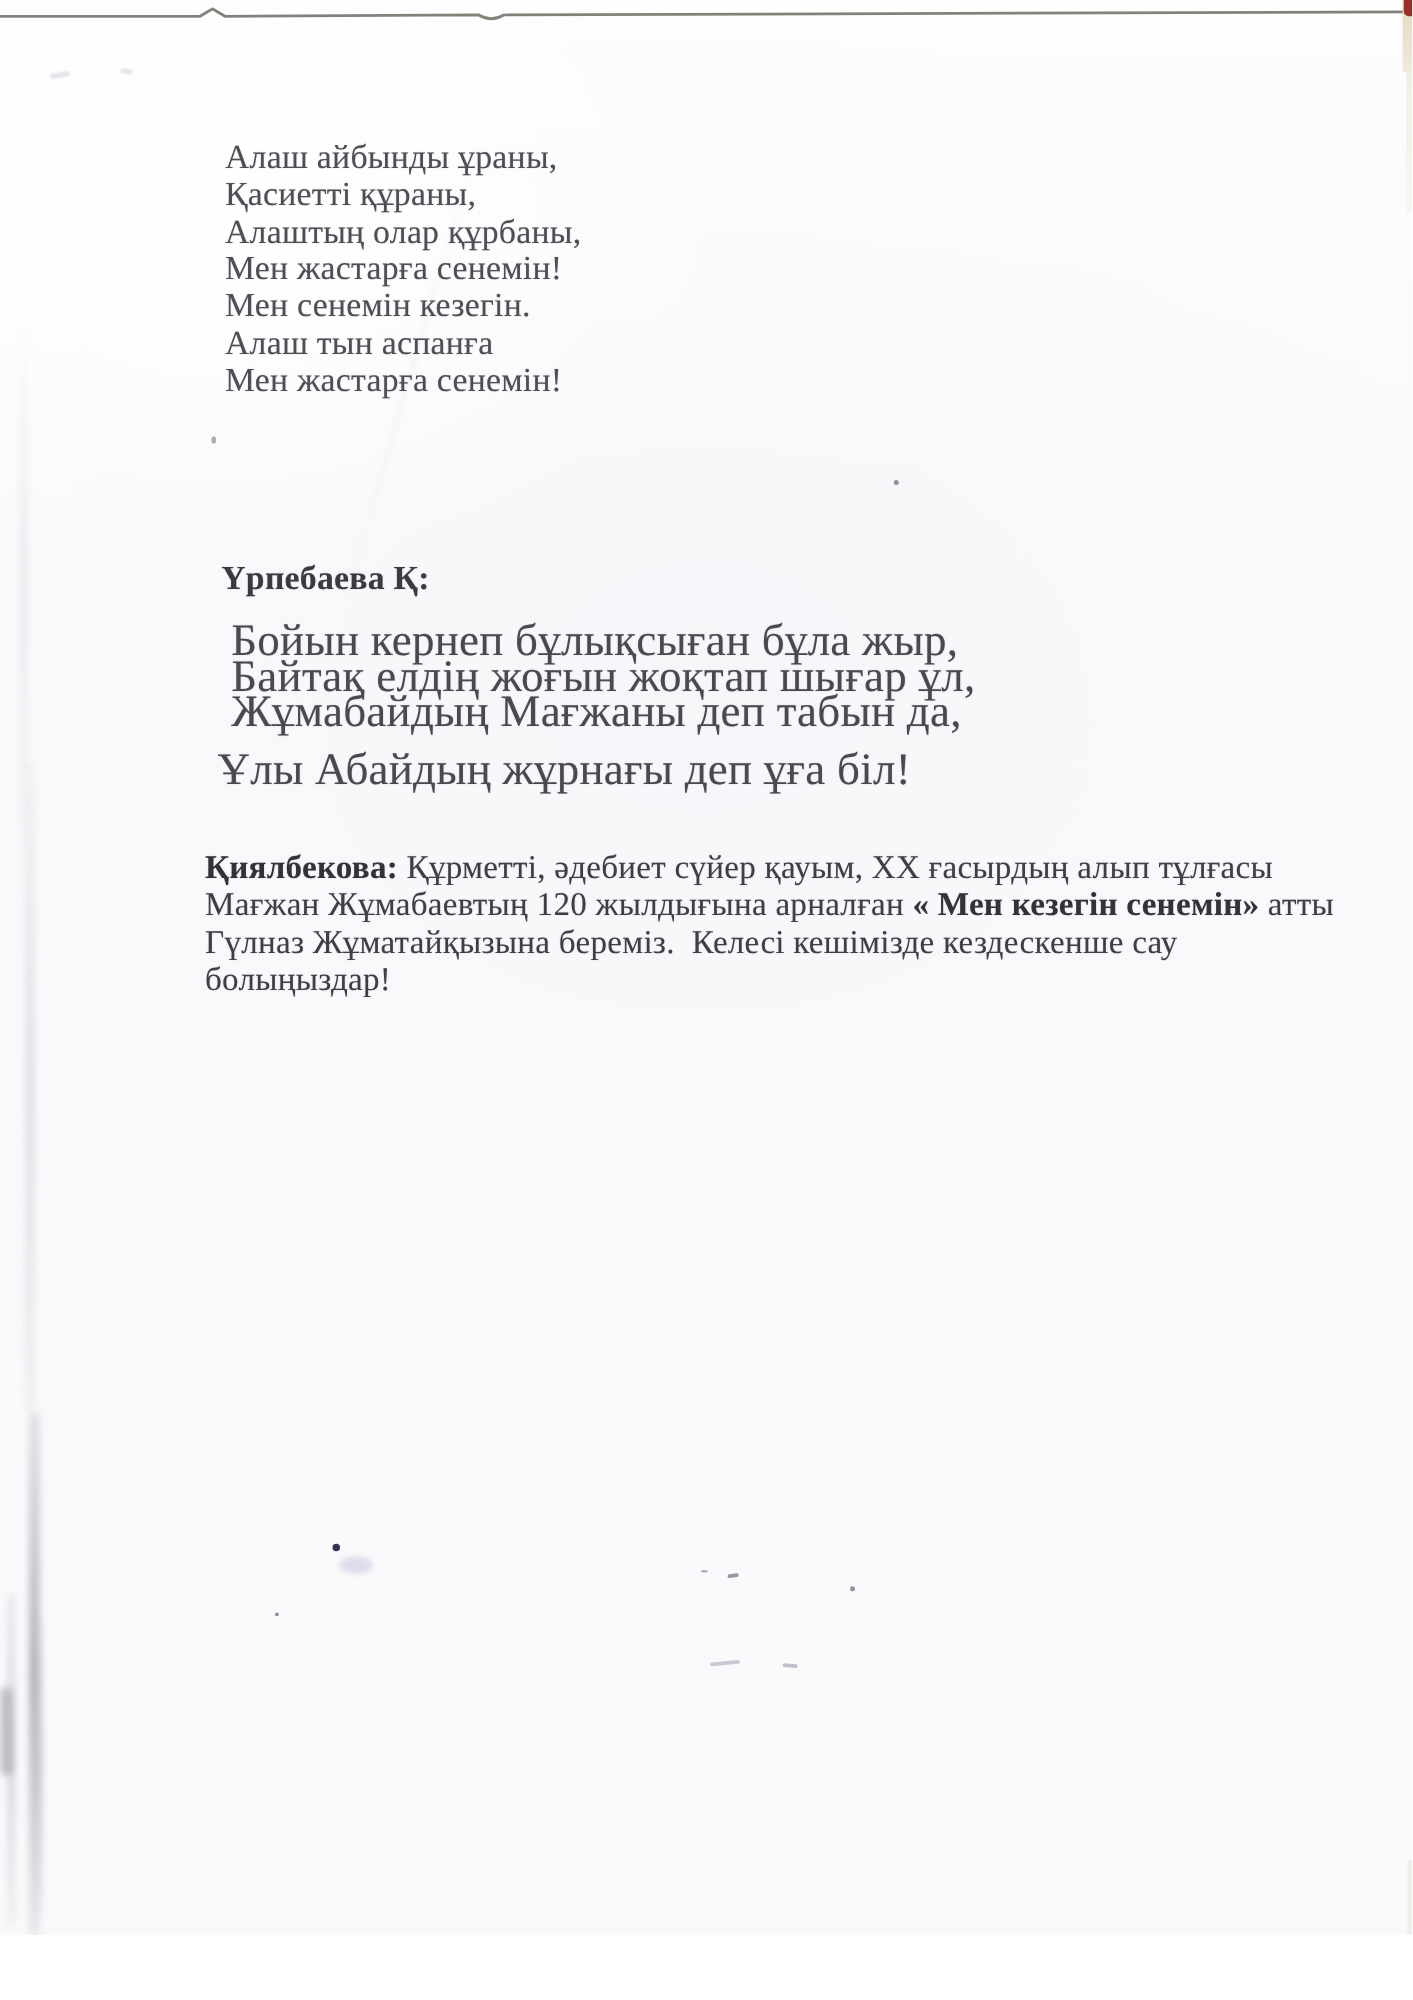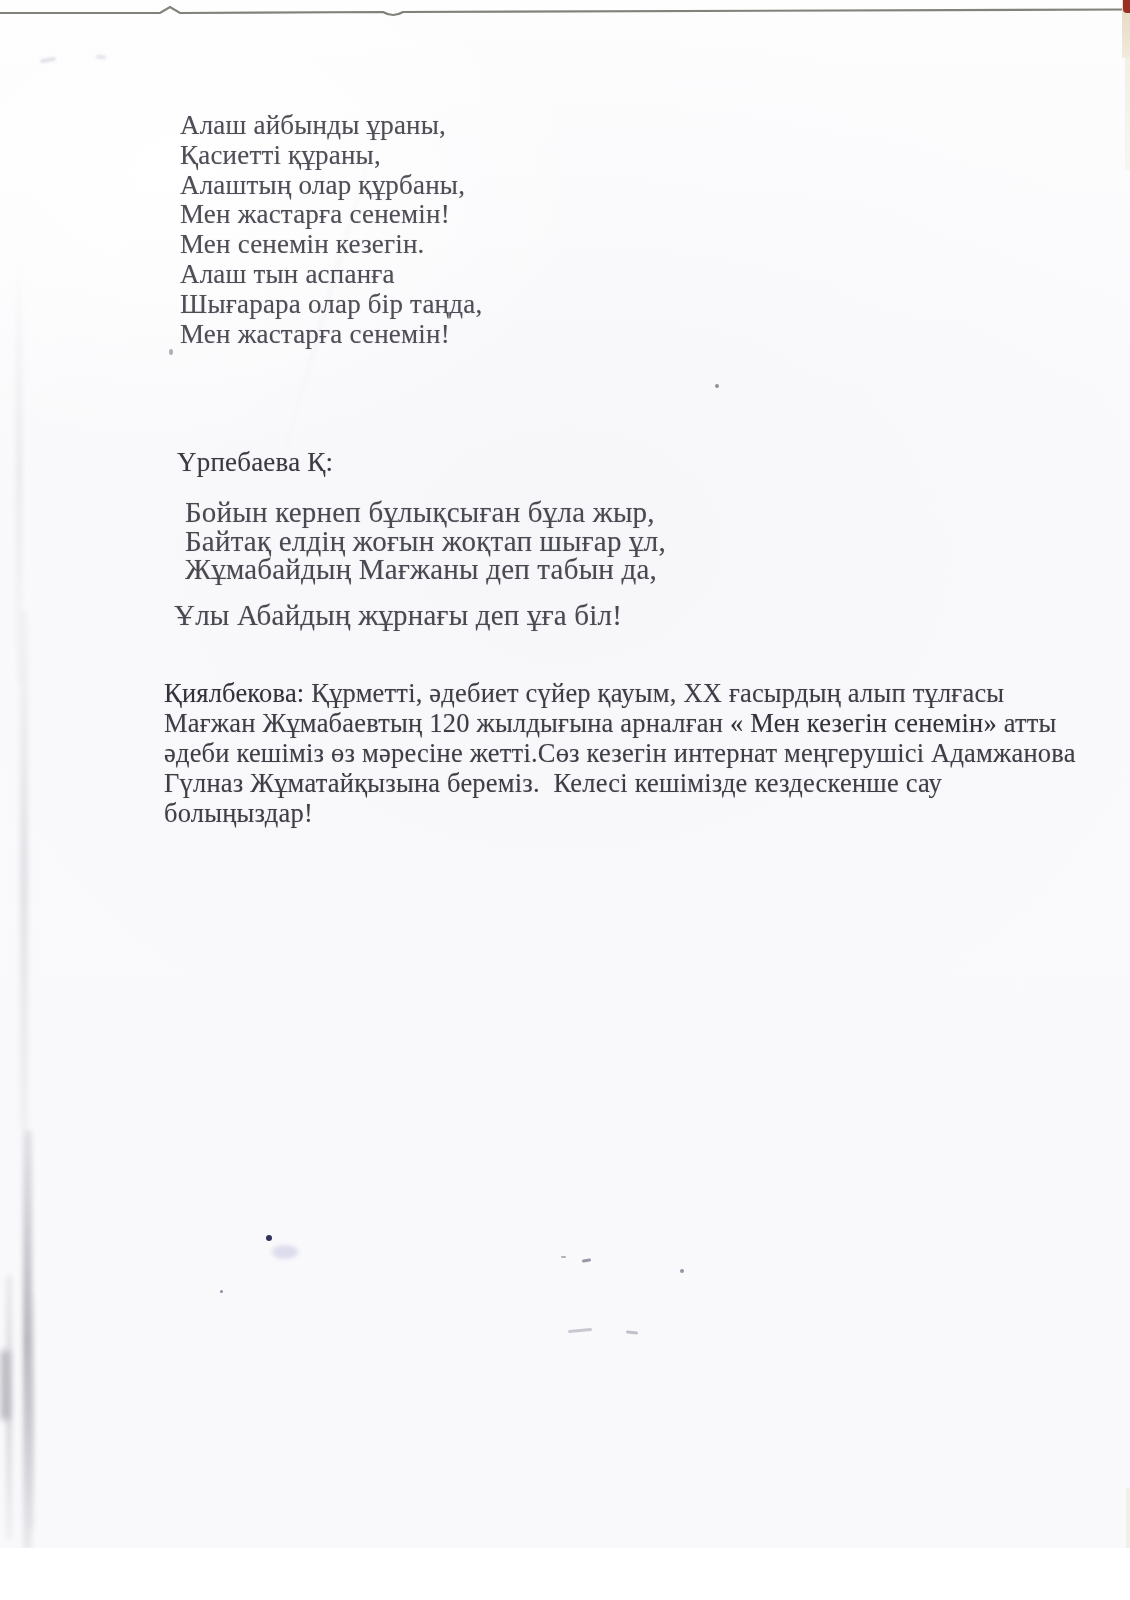--- a/index.html
+++ b/index.html
@@ -33,25 +33,25 @@
   .s4{left:6px;top:1275px;width:6px;height:265px;background:linear-gradient(180deg,rgba(200,200,208,.3),rgba(190,190,198,.6),rgba(205,205,212,.2));}
   .s5{left:0px;top:1350px;width:10px;height:70px;background:rgba(148,148,158,.55);filter:blur(3px);}
   .s6{left:29px;top:1295px;width:5px;height:235px;background:linear-gradient(180deg,rgba(196,196,204,.2),rgba(186,186,196,.55),rgba(200,200,208,.15));}
   .speck{position:absolute;border-radius:50%;}
   .dash{position:absolute;border-radius:2px;}
   
   .txt{position:absolute;color:#4e4e56;letter-spacing:.2px;text-shadow:0 0 1px rgba(90,90,100,.35);}
   .txt .line{white-space:pre;}
   .stanza1{left:180px;top:111px;font-size:27px;line-height:29.8px;}
   .speaker{left:177px;top:447px;font-size:27px;font-weight:bold;color:#3a3a42;}
-  .stanza2{left:174px;top:498px;font-size:29px;line-height:28.6px;color:#494951;}
+  .stanza2{left:174px;top:498px;font-size:36px;line-height:28.6px;color:#494951;}
   .stanza2 .line{padding-left:11px;}
   .stanza2 .line:last-child{padding-left:0;margin-top:17px;}
   .closing{left:164px;top:678px;font-size:26.5px;line-height:30px;color:#3e3e46;}
-  .closing .b, .speaker{font-weight:normal;}
+  .closing .b, .speaker{font-weight:bold;}
   .closing .b{color:#32323a;}
 </style>
 </head>
 <body>
 
 <div class="page">
 
   <div class="top-white"></div>
   <svg class="top-edge-svg" width="1130" height="26">
     <path d="M0,13 L160,13 L170,7 L180,13 L383,12 Q393,18 403,12 L1128,9.5" fill="none" stroke="#74746d" stroke-width="2.2" opacity="0.9"></path>
@@ -82,34 +82,32 @@
   <div class="dash" style="left:40px;top:58px;width:16px;height:4px;background:#d6d6de;transform:rotate(-10deg);opacity:.7;filter:blur(1px);"></div>
   <div class="dash" style="left:96px;top:55px;width:10px;height:4px;background:#dadae2;transform:rotate(8deg);opacity:.7;filter:blur(1px);"></div>
 
   <div class="txt stanza1">
       <div class="line"><span>Алаш айбынды ұраны,</span></div>
       <div class="line"><span>Қасиетті құраны,</span></div>
       <div class="line"><span>Алаштың олар құрбаны,</span></div>
       <div class="line"><span>Мен жастарға сенемін!</span></div>
       <div class="line"><span>Мен сенемін кезегін.</span></div>
       <div class="line"><span>Алаш тын аспанға</span></div>
-      <div class="line"><span>Шығарара олар бір таңда,</span></div>
       <div class="line"><span>Мен жастарға сенемін!</span></div>
     </div>
 
   <div class="txt speaker">Үрпебаева Қ:</div>
 
   <div class="txt stanza2">
       <div class="line"><span>Бойын кернеп бұлықсыған бұла жыр,</span></div>
       <div class="line"><span>Байтақ елдің жоғын жоқтап шығар ұл,</span></div>
       <div class="line"><span>Жұмабайдың Мағжаны деп табын да,</span></div>
       <div class="line"><span>Ұлы Абайдың жұрнағы деп ұға біл!</span></div>
     </div>
 
   <div class="txt closing">
       <div class="line"><span class="b">Қиялбекова:</span><span> Құрметті, әдебиет сүйер қауым, ХХ ғасырдың алып тұлғасы</span></div>
       <div class="line"><span>Мағжан Жұмабаевтың 120 жылдығына арналған </span><span class="b">« Мен кезегін сенемін»</span><span> атты</span></div>
-      <div class="line"><span>әдеби кешіміз өз мәресіне жетті.Сөз кезегін интернат меңгерушісі Адамжанова</span></div>
       <div class="line"><span>Гүлназ Жұматайқызына береміз.  Келесі кешімізде кездескенше сау</span></div>
       <div class="line"><span>болыңыздар!</span></div>
     </div>
 
 </div>
 
 </body></html>

